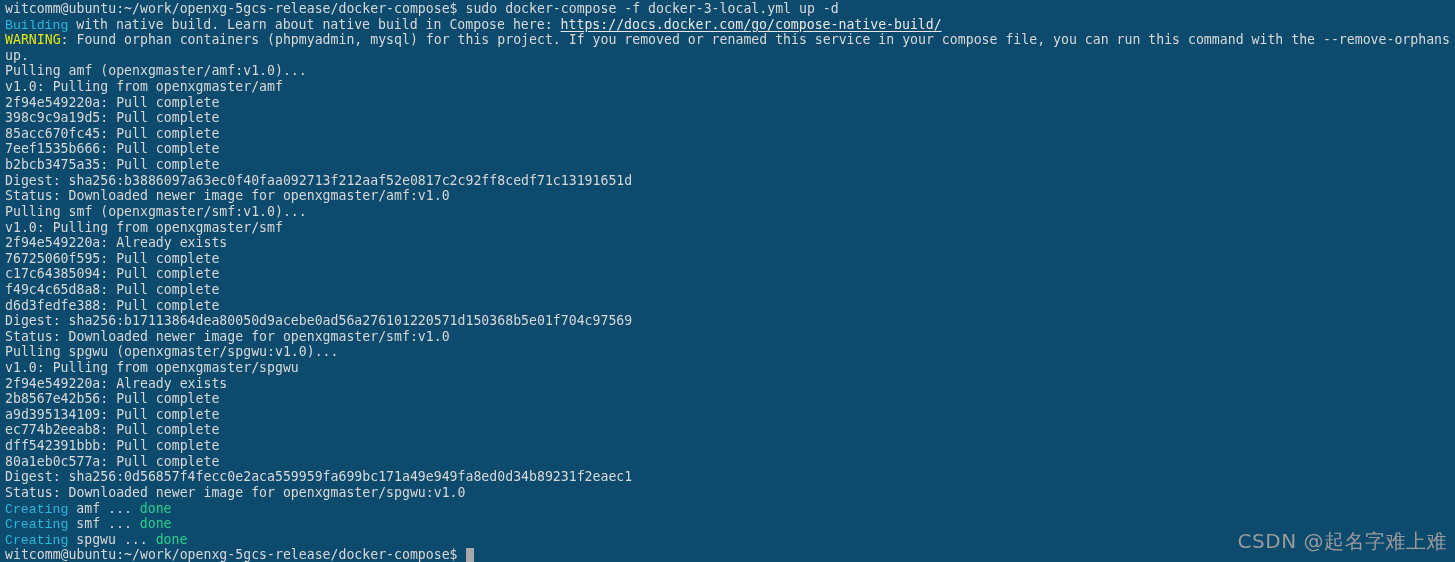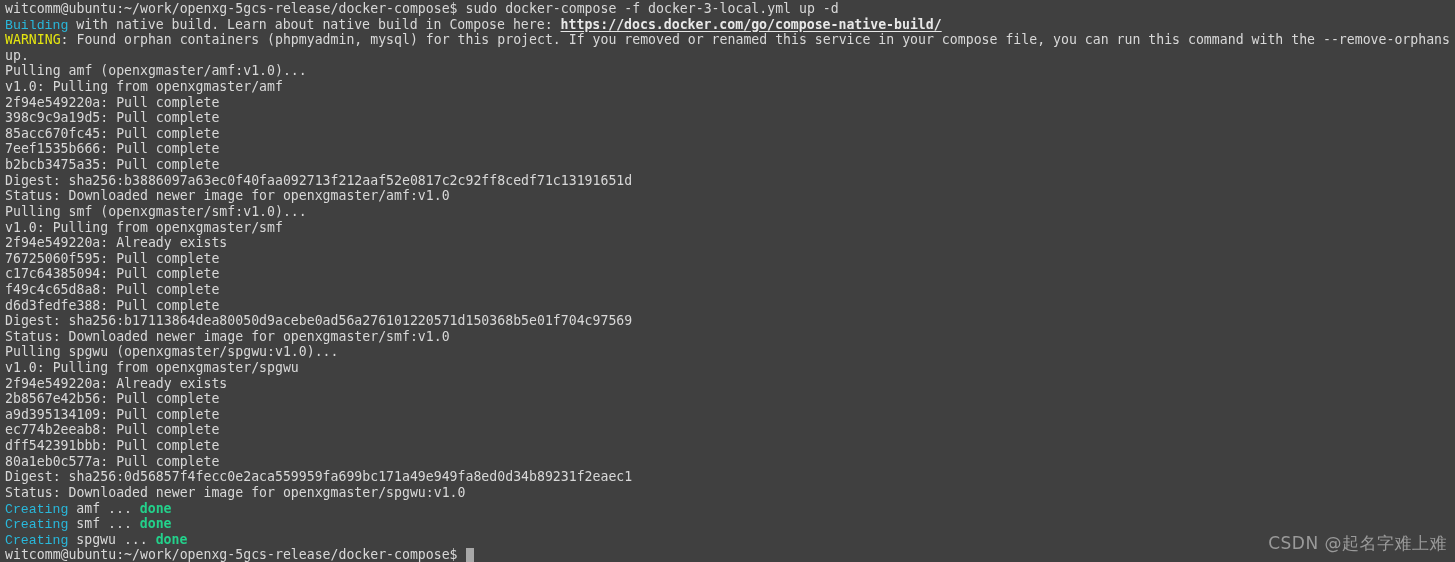--- a/index.html
+++ b/index.html
@@ -10,21 +10,21 @@
   body {
     width: 1455px;
     height: 562px;
     overflow: hidden;
     font-family: "DejaVu Sans Mono", "Liberation Mono", monospace;
   }
   #terminal {
     position: relative;
     width: 1455px;
     height: 562px;
-    background: #404040;
+    background: #0c4a6e;
     padding: 16px;
     box-sizing: border-box;
     overflow: hidden;
   }
   #screen {
     position: absolute;
     left: 5px;
     top: 1px;
     width: 1450px;
     font-size: 13.2px;
@@ -35,36 +35,36 @@
   }
   .row {
     height: 15.62px;
     white-space: pre;
     overflow: hidden;
   }
   .seg { white-space: pre; }
   .c-default { color: #d8d8d8; }
   .c-cyan    { color: #29b8db; font-family: Liberation Mono, monospace; }
   .c-yellow  { color: #e5e510; }
-  .c-green   { color: #23d18b; font-weight: bold; }
-  .c-link    { color: #e8e8e8; text-decoration: underline; text-underline-offset: 2px; font-weight: bold; }
+  .c-green   { color: #23d18b; }
+  .c-link    { color: #e8e8e8; text-decoration: underline; text-underline-offset: 2px; }
   .cursor {
     display: inline-block;
     width: 8.3px;
     height: 14px;
     background: #a8a8a8;
     vertical-align: -3px;
   }
   #watermark {
     position: absolute;
     right: 8px;
     bottom: 7px;
     color: #9a9a9a;
     font-family: "DejaVu Sans", "Liberation Sans", sans-serif;
-    font-size: 17px;
+    font-size: 20px;
     letter-spacing: 0.5px;
     white-space: nowrap;
     pointer-events: none;
   }
 </style>
 </head>
 <body>
 
 <div id="terminal">
   <div id="screen"><div class="row"><span class="seg c-default">witcomm@ubuntu:~/work/openxg-5gcs-release/docker-compose$ sudo docker-compose -f docker-3-local.yml up -d</span></div><div class="row"><span class="seg c-cyan">Building</span><span class="seg c-default"> with native build. Learn about native build in Compose here: </span><span class="seg c-link">https://docs.docker.com/go/compose-native-build/</span></div><div class="row"><span class="seg c-yellow">WARNING</span><span class="seg c-default">: Found orphan containers (phpmyadmin, mysql) for this project. If you removed or renamed this service in your compose file, you can run this command with the --remove-orphans</span></div><div class="row"><span class="seg c-default">up.</span></div><div class="row"><span class="seg c-default">Pulling amf (openxgmaster/amf:v1.0)...</span></div><div class="row"><span class="seg c-default">v1.0: Pulling from openxgmaster/amf</span></div><div class="row"><span class="seg c-default">2f94e549220a: Pull complete</span></div><div class="row"><span class="seg c-default">398c9c9a19d5: Pull complete</span></div><div class="row"><span class="seg c-default">85acc670fc45: Pull complete</span></div><div class="row"><span class="seg c-default">7eef1535b666: Pull complete</span></div><div class="row"><span class="seg c-default">b2bcb3475a35: Pull complete</span></div><div class="row"><span class="seg c-default">Digest: sha256:b3886097a63ec0f40faa092713f212aaf52e0817c2c92ff8cedf71c13191651d</span></div><div class="row"><span class="seg c-default">Status: Downloaded newer image for openxgmaster/amf:v1.0</span></div><div class="row"><span class="seg c-default">Pulling smf (openxgmaster/smf:v1.0)...</span></div><div class="row"><span class="seg c-default">v1.0: Pulling from openxgmaster/smf</span></div><div class="row"><span class="seg c-default">2f94e549220a: Already exists</span></div><div class="row"><span class="seg c-default">76725060f595: Pull complete</span></div><div class="row"><span class="seg c-default">c17c64385094: Pull complete</span></div><div class="row"><span class="seg c-default">f49c4c65d8a8: Pull complete</span></div><div class="row"><span class="seg c-default">d6d3fedfe388: Pull complete</span></div><div class="row"><span class="seg c-default">Digest: sha256:b17113864dea80050d9acebe0ad56a276101220571d150368b5e01f704c97569</span></div><div class="row"><span class="seg c-default">Status: Downloaded newer image for openxgmaster/smf:v1.0</span></div><div class="row"><span class="seg c-default">Pulling spgwu (openxgmaster/spgwu:v1.0)...</span></div><div class="row"><span class="seg c-default">v1.0: Pulling from openxgmaster/spgwu</span></div><div class="row"><span class="seg c-default">2f94e549220a: Already exists</span></div><div class="row"><span class="seg c-default">2b8567e42b56: Pull complete</span></div><div class="row"><span class="seg c-default">a9d395134109: Pull complete</span></div><div class="row"><span class="seg c-default">ec774b2eeab8: Pull complete</span></div><div class="row"><span class="seg c-default">dff542391bbb: Pull complete</span></div><div class="row"><span class="seg c-default">80a1eb0c577a: Pull complete</span></div><div class="row"><span class="seg c-default">Digest: sha256:0d56857f4fecc0e2aca559959fa699bc171a49e949fa8ed0d34b89231f2eaec1</span></div><div class="row"><span class="seg c-default">Status: Downloaded newer image for openxgmaster/spgwu:v1.0</span></div><div class="row"><span class="seg c-cyan">Creating</span><span class="seg c-default"> amf ... </span><span class="seg c-green">done</span></div><div class="row"><span class="seg c-cyan">Creating</span><span class="seg c-default"> smf ... </span><span class="seg c-green">done</span></div><div class="row"><span class="seg c-cyan">Creating</span><span class="seg c-default"> spgwu ... </span><span class="seg c-green">done</span></div><div class="row"><span class="seg c-default">witcomm@ubuntu:~/work/openxg-5gcs-release/docker-compose$ </span><span class="cursor"></span></div></div>

